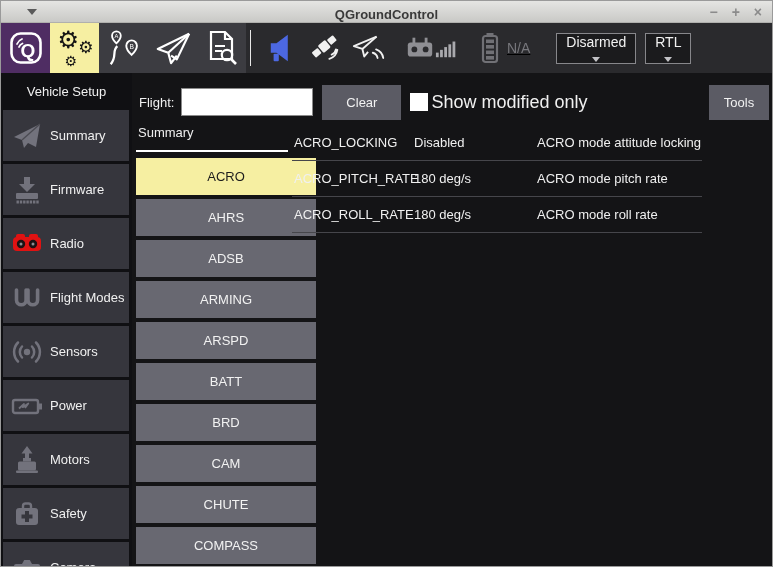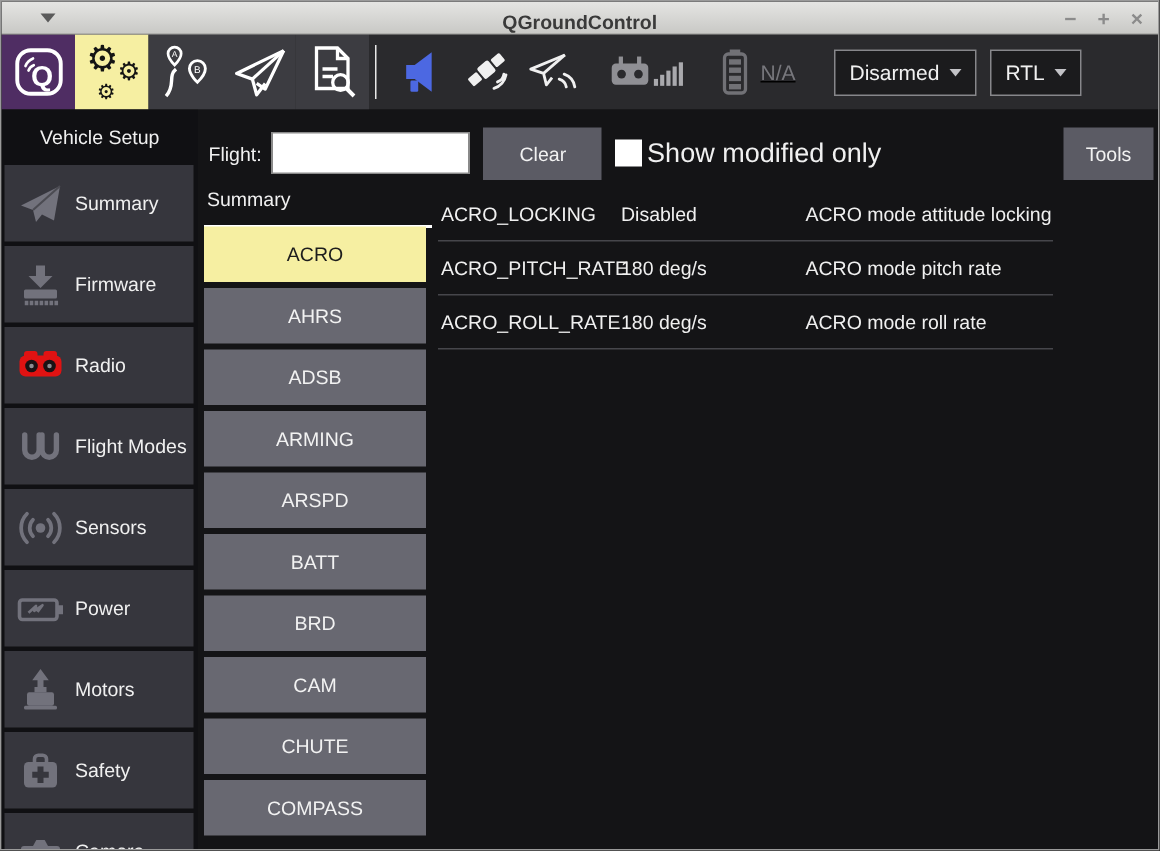--- a/index.html
+++ b/index.html
@@ -22,21 +22,21 @@
   .tbbtn.active{background:#f6efa2;}
   .gears{position:relative;width:34px;height:36px;color:#141414;}
   .gears span{position:absolute;line-height:1;}
   .gears .g1{font-size:24px;left:0;top:-2px;}
   .gears .g2{font-size:17px;right:-2px;top:9px;}
   .gears .g3{font-size:14px;left:7px;bottom:-2px;}
   .tb-divider{width:1px;background:#e8e8e8;margin:7px 4px;}
   .statusbar{display:flex;align-items:center;flex:1;padding-left:12px;}
   .sic{display:flex;align-items:center;justify-content:center;text-decoration:underline;}
   .dd{height:31px;border:1px solid #87878b;background:#1b1b1d;color:#f1f1f1;display:flex;align-items:center;
-      padding:0 9px;font-size:14px;gap:7px;cursor:default;}
+      padding:0 9px;font-size:14px;gap:7px;cursor:default;flex-direction:column;}
   .caret{width:0;height:0;border-left:4px solid transparent;border-right:4px solid transparent;border-top:5px solid #c3c3c7;}
   .na-text{color:#77777c;font-size:14px;margin-left:4px;}
   
   .content{flex:1;position:relative;background:#141416;overflow:hidden;}
   .sidebar{position:absolute;left:0;top:0;width:131px;height:100%;background:#101013;}
   .side-title{padding:11px 0;text-align:center;color:#f0f0f0;font-size:13px;}
   .side-item{height:51px;margin:0 3px 3px 2px;background:#36363d;display:flex;align-items:center;
              color:#f0f0f0;font-size:13px;cursor:default;}
   .side-item .ic{width:47px;display:flex;justify-content:center;align-items:center;flex:0 0 47px;}
   
@@ -46,21 +46,21 @@
   .btn{background:#5b5b64;color:#f2f2f2;font-size:13px;border:none;height:35px;display:flex;
        align-items:center;justify-content:center;cursor:default;}
   .clear-btn{width:79px;margin-left:9px;}
   .checkbox{width:18px;height:18px;background:#fff;margin-left:9px;flex:0 0 18px;}
   .show-label{color:#f0f0f0;font-size:18px;margin-left:3px;}
   .spacer{flex:1;}
   .tools-btn{width:60px;margin-right:3px;}
   
   .cat-label{position:absolute;left:137px;top:52px;font-size:13px;color:#f0f0f0;}
   .cat-underline{position:absolute;left:135px;top:77px;width:152px;height:2px;background:#ffffff;}
-  .group-list{position:absolute;left:135px;top:78px;width:148px;}
+  .group-list{position:absolute;left:135px;top:85px;width:180px;}
   .group-btn{height:37px;margin-bottom:4px;background:#686871;color:#f2f2f2;font-size:13px;
              display:flex;align-items:center;justify-content:center;cursor:default;}
   .group-btn.selected{background:#f6efa2;color:#1d1d1d;}
   
   .ptable{position:absolute;left:291px;top:52px;width:410px;}
   .prow{height:36px;display:flex;align-items:center;border-bottom:1px solid #46464b;
         color:#f0f0f0;font-size:13px;cursor:default;}
   .pc-name{width:122px;padding-left:2px;}
   .pc-val{width:123px;}
   .pc-desc{flex:1;}

